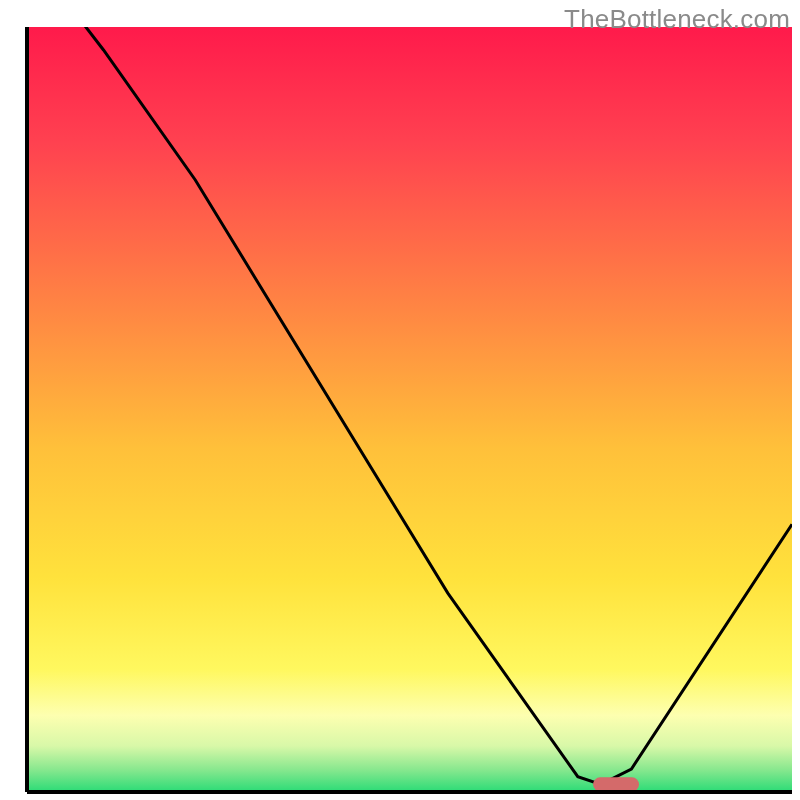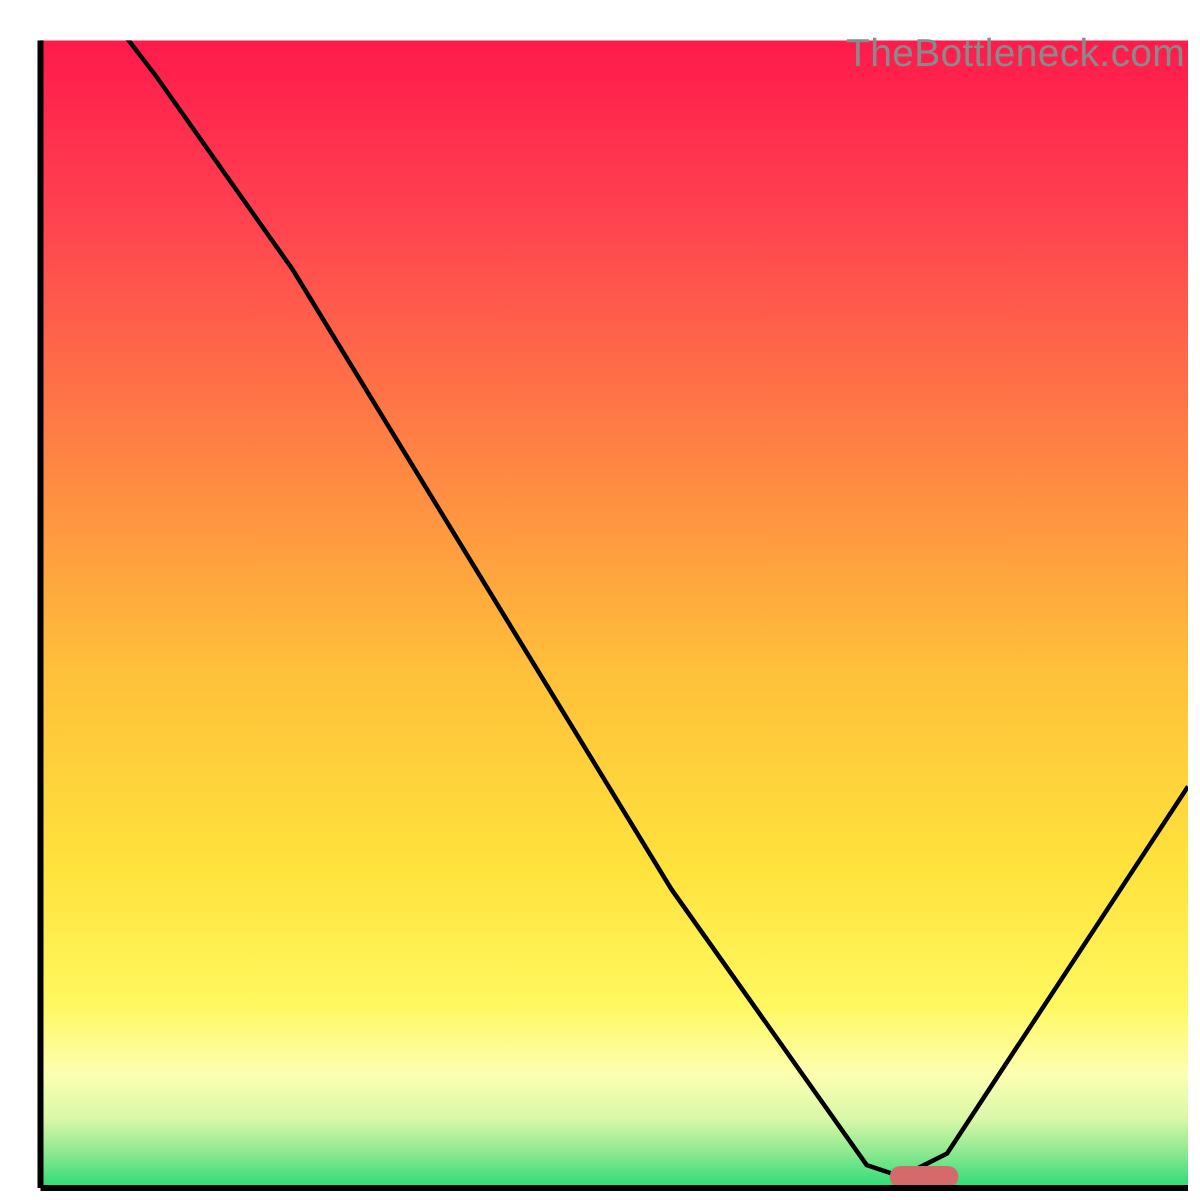--- a/index.html
+++ b/index.html
@@ -17,21 +17,20 @@
   }
   .watermark {
     position: absolute;
     top: 4px;
     right: 10px;
     font-size: 26px;
     color: #8a8a8a;
     font-weight: 500;
     letter-spacing: 0.2px;
     z-index: 10;
-    margin-top: 16px;
   }
   svg.plot {
     position: absolute;
     left: 0;
     top: 0;
     width: 800px;
     height: 800px;
   }
 </style>
 </head>

